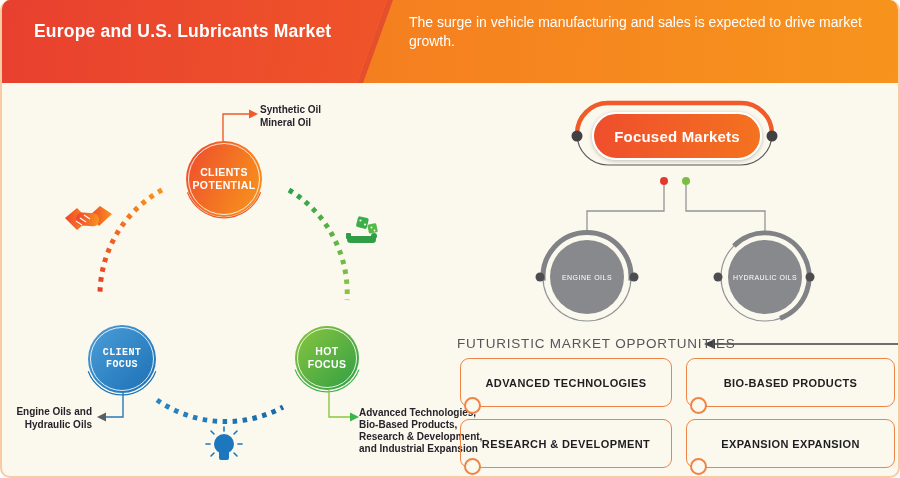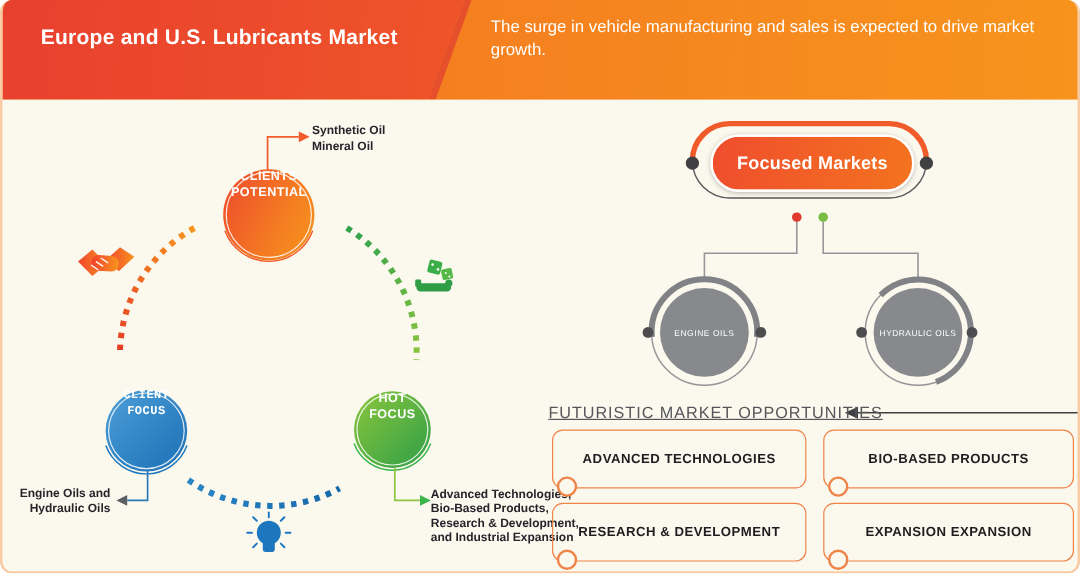--- a/index.html
+++ b/index.html
@@ -10,21 +10,21 @@
           background:linear-gradient(92deg,#F37021 0%,#F7941D 100%);}
   .header-left{position:absolute;inset:0;background:linear-gradient(95deg,#E8402F 0%,#F15A27 55%,#F58220 100%);
           clip-path:polygon(0 0,385px 0,355px 100%,0 100%);}
   .header-stripe{position:absolute;inset:0;background:#E2472E;opacity:.85;
           clip-path:polygon(385px 0,391px 0,361px 100%,355px 100%);}
   .title{position:absolute;left:32px;top:21px;color:#fff;font-size:17.5px;font-weight:bold;letter-spacing:.2px;}
   .subtitle{position:absolute;left:407px;top:13px;width:468px;color:#fff;font-size:14px;line-height:1.35;}
   svg.overlay{position:absolute;left:0;top:0;pointer-events:none;}
   svg text{font-family:"Liberation Sans",sans-serif;}
   
-  .circle{position:absolute;border-radius:50%;display:flex;align-items:flex-start;justify-content:center;
+  .circle{position:absolute;border-radius:50%;display:flex;align-items:center;justify-content:center;
           text-align:center;color:#fff;font-weight:bold;letter-spacing:.4px;}
   .circle::after{content:"";position:absolute;inset:2px;border:1.5px solid rgba(255,255,255,.85);border-radius:50%;}
   .circle .lines span{display:block;line-height:1.25;}
   .c-orange{left:184px;top:141px;width:76px;height:76px;font-size:10.5px;
             background:linear-gradient(115deg,#EE4A2E 0%,#F58220 70%,#F7941E 100%);}
   .c-blue{left:86px;top:325px;width:68px;height:68px;font-size:10px;
             background:linear-gradient(135deg,#4C9FD7 0%,#1B6FB5 100%);font-family:Liberation Mono, monospace;}
   .c-green{left:293px;top:326px;width:64px;height:64px;font-size:10.5px;
             background:linear-gradient(135deg,#8CC63E 0%,#2E9E45 100%);}
   
@@ -32,21 +32,21 @@
   .note span{display:block;}
   .note-synthetic{left:258px;top:104px;}
   .note-engine{left:6px;top:406px;width:84px;text-align:right;}
   .note-hotbets{left:357px;top:407px;line-height:12px;}
   
   .pill{position:absolute;left:590px;top:112px;width:170px;height:48px;border-radius:24px;
         background:linear-gradient(100deg,#EF4D2D 0%,#F4731F 100%);border:2.5px solid #fff;
         box-shadow:0 1px 4px rgba(0,0,0,.25);box-sizing:border-box;
         display:flex;align-items:center;justify-content:center;color:#fff;font-size:15px;font-weight:bold;letter-spacing:.2px;}
   
-  .opp-title{position:absolute;left:455px;top:336px;color:#55565A;font-size:13.5px;letter-spacing:.8px;text-decoration:underline;}
+  .opp-title{position:absolute;left:455px;top:336px;color:#55565A;font-size:13.5px;letter-spacing:.8px;}
   .box{position:absolute;width:212px;height:49px;border:1.5px solid #EF8449;border-radius:9px;box-sizing:border-box;
        display:flex;align-items:center;justify-content:center;color:#1E1E20;font-size:11px;font-weight:bold;letter-spacing:.4px;}
   .box .corner{position:absolute;left:3px;bottom:-8px;width:13px;height:13px;border-radius:50%;
        background:#FBF8EE;border:2px solid #EF8449;box-sizing:content-box;}
   .box-1{left:458px;top:358px;text-align:center;}
   .box-2{left:684px;top:358px;width:209px;}
   .box-3{left:458px;top:419px;}
   .box-4{left:684px;top:419px;width:209px;}
 </style>
 </head>

